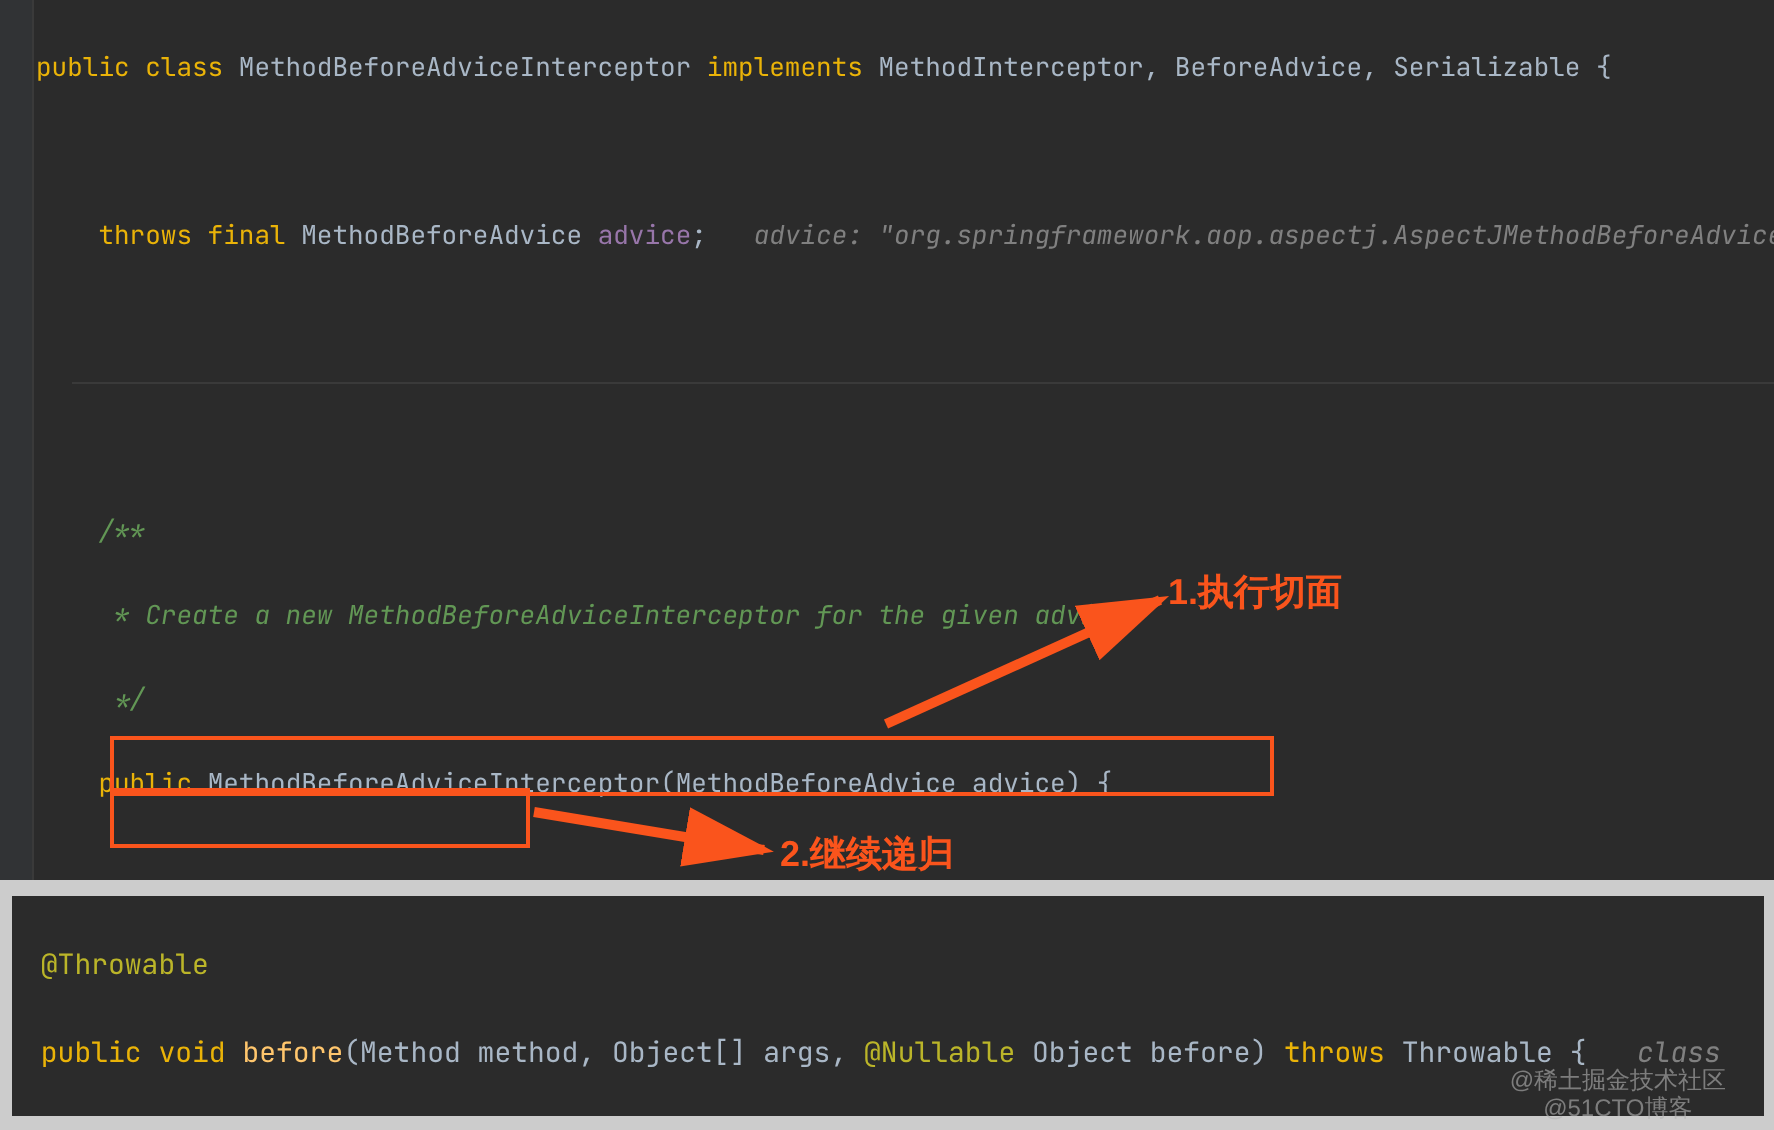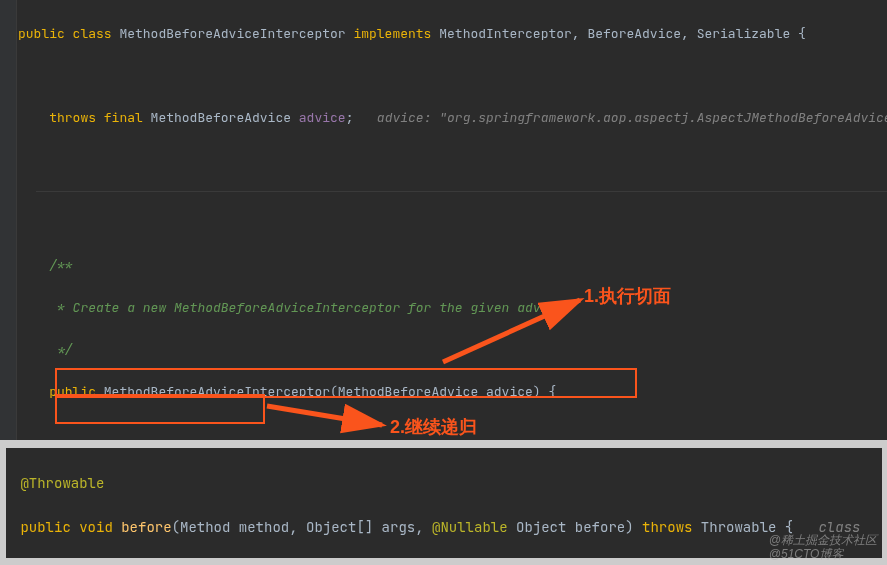--- a/index.html
+++ b/index.html
@@ -65,29 +65,28 @@
     font-weight: bold;
     pointer-events: none;
     white-space: nowrap;
   }
   .arrow-svg {
     position: absolute;
     pointer-events: none;
   }
   .watermark {
     position: absolute;
-    right: 10px;
+    right: 24px;
     bottom: 4px;
-    text-align: left;
+    text-align: center;
     font-family: "Microsoft YaHei", sans-serif;
     font-size: 12px;
     color: rgba(180,180,180,0.6);
     line-height: 14px;
     pointer-events: none;
-    font-style: italic;
   }
   .sep {
     height: 1px;
     background: #3a3a3a;
     margin-left: 18px;
   }
 </style>
 </head>
 <body>
 

